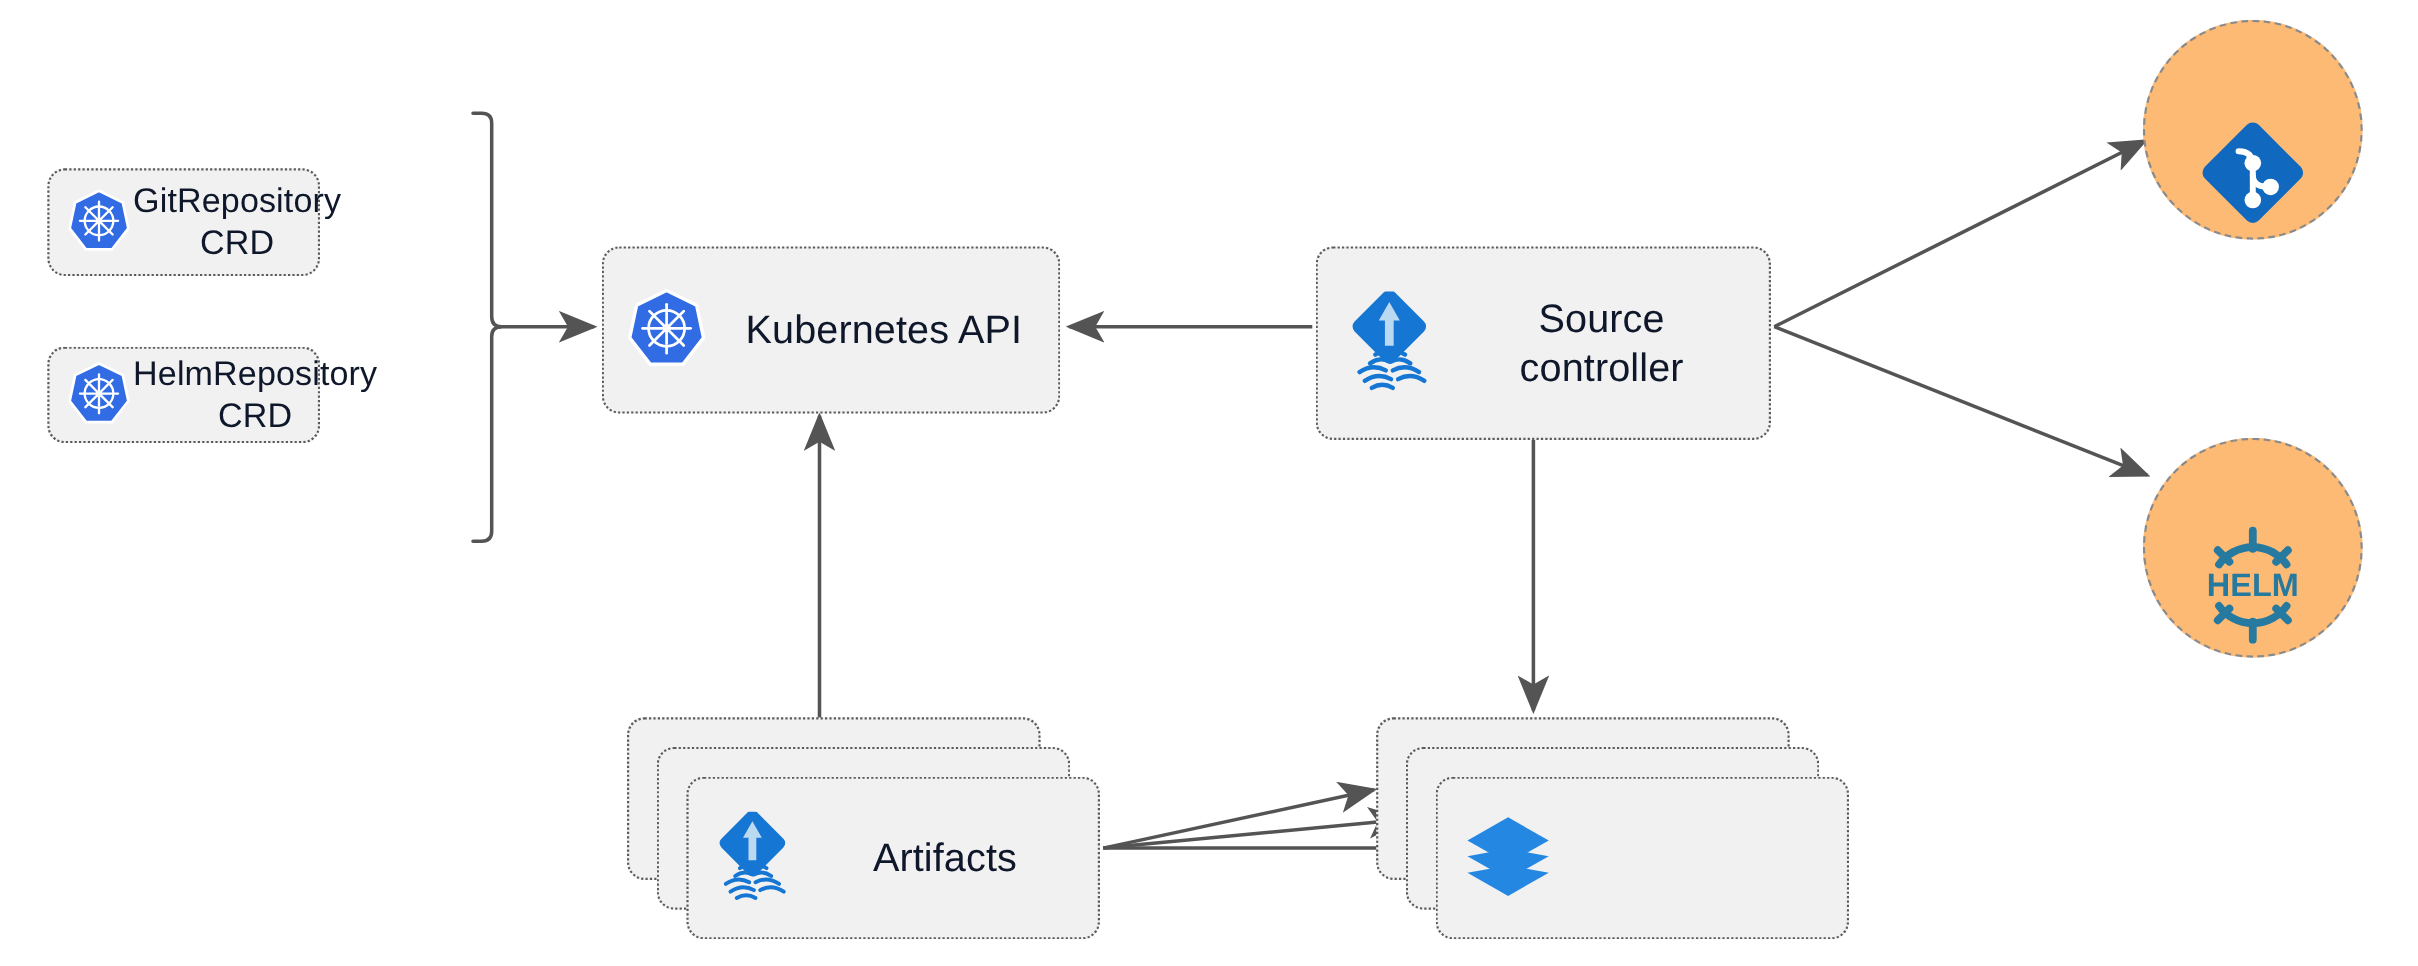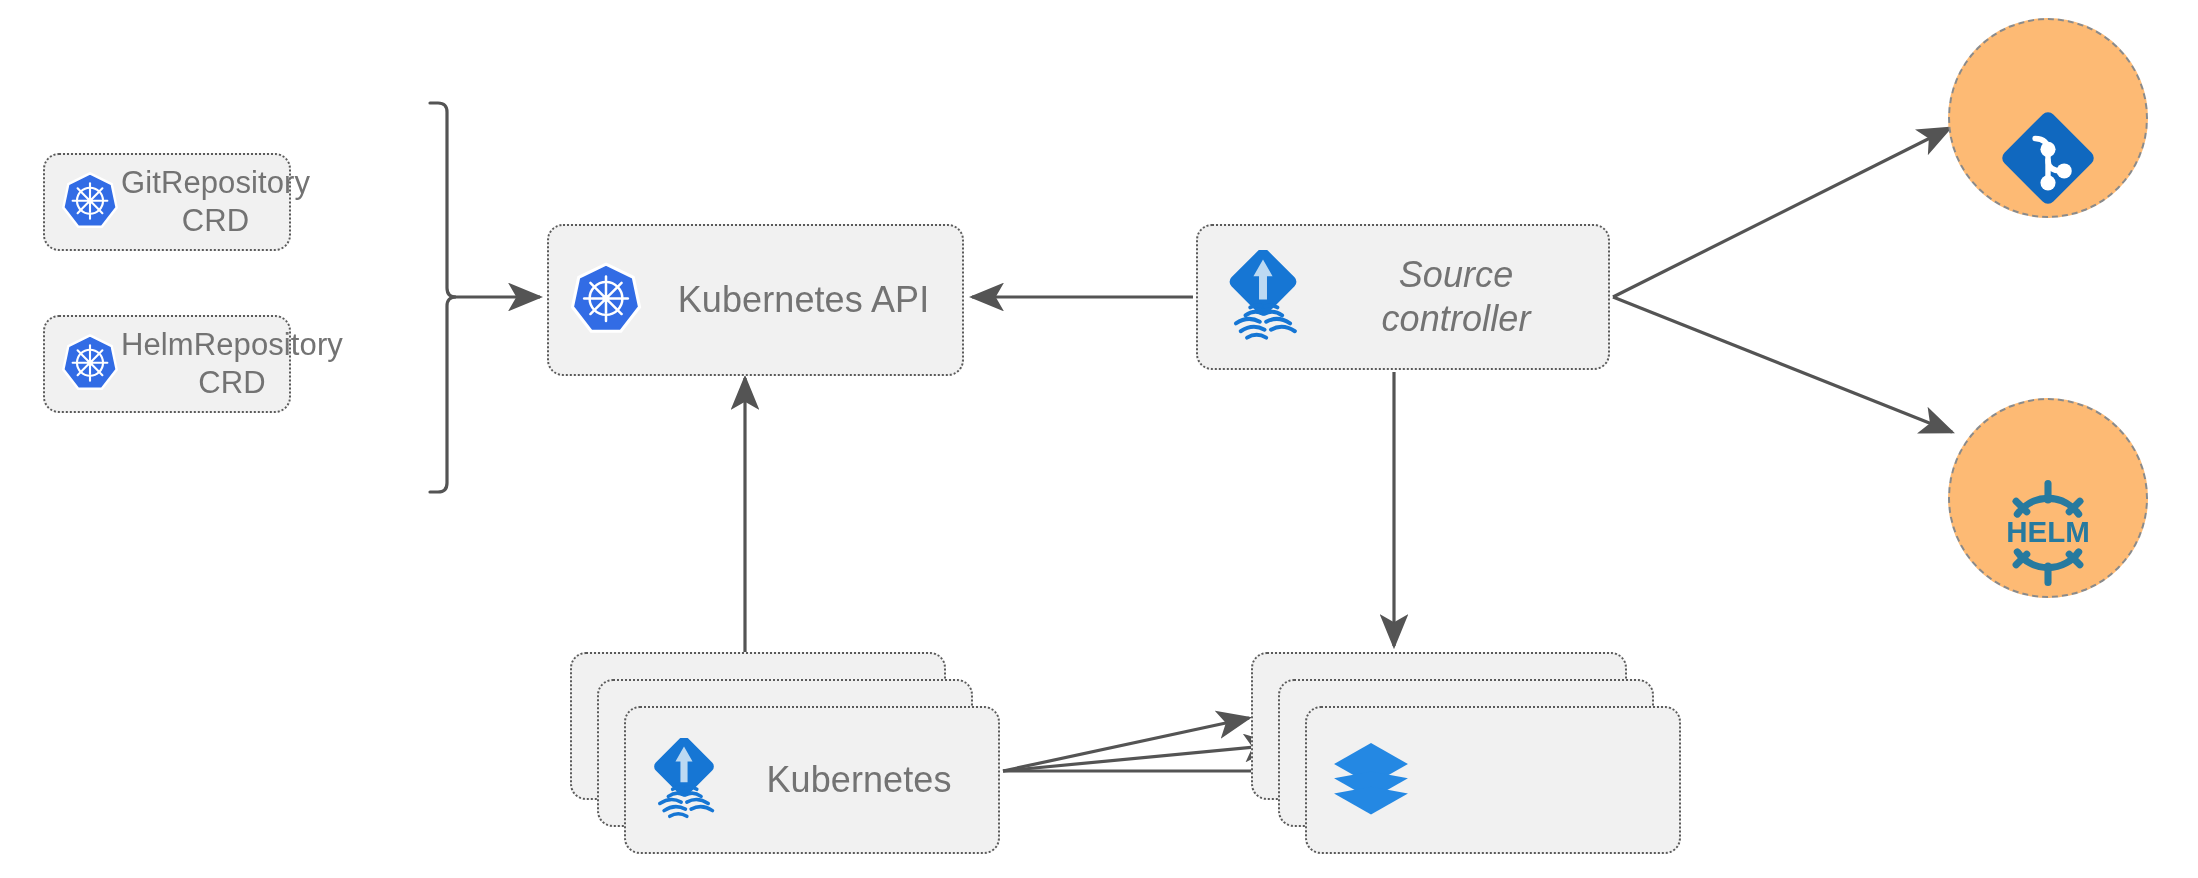--- a/index.html
+++ b/index.html
@@ -17,44 +17,44 @@
     border:2.5px dotted #5a5a5a;
     border-radius:16px;
     box-sizing:border-box;
     display:flex;align-items:center;
     z-index:3;
   }
   .node.ghost{background:#f1f1f1;z-index:1;}
   .node.ghost2{z-index:2;}
   .node .icon{flex:0 0 auto;display:flex;align-items:center;justify-content:center;}
   .node .label{
-    color:#737373;
+    color:#0f172a;
     font-size:34px;
     line-height:1.22;
     letter-spacing:.1px;
     white-space:pre-line;
     text-align:center;
   }
 
   
   .circle-node{
     position:absolute;border:2.5px dashed #8a8a8a;border-radius:50%;
     background:#fdba74;box-sizing:border-box;
     display:flex;align-items:flex-end;justify-content:center;z-index:3;
   }
 
   
   #crd-git      {left:43px;  top:153px; width:248px; height:98px;  padding-left:14px;}
-  #crd-helm     {left:43px;  top:315px; width:248px; height:98px;  padding-left:14px;}
+  #crd-helm     {left:43px;  top:315px; width:248px; height:88px;  padding-left:14px;}
   #crd-git .label, #crd-helm .label{flex:1;font-size:31px;}
 
   #k8s-api      {left:547px; top:224px; width:417px; height:152px; padding-left:18px;}
   #k8s-api .label{flex:1;font-size:36px;text-align:center;}
 
-  #source-ctl   {left:1196px;top:224px; width:414px; height:146px; padding-left:24px;font-style:italic;}
+  #source-ctl   {left:1196px;top:224px; width:414px; height:176px; padding-left:24px;}
   #source-ctl .label{flex:1;font-size:36px;}
 
   #consumers-b1 {left:570px; top:652px; width:376px; height:148px;}
   #consumers-b2 {left:597px; top:679px; width:376px; height:148px;}
   #consumers    {left:624px; top:706px; width:376px; height:148px; padding-left:22px;}
   #consumers .label{flex:1;font-size:36px;}
 
   #artifacts-b1 {left:1251px;top:652px; width:376px; height:148px;}
   #artifacts-b2 {left:1278px;top:679px; width:376px; height:148px;}
   #artifacts    {left:1305px;top:706px; width:376px; height:148px; padding-left:22px;}
@@ -226,21 +226,21 @@
           <path d="M22 102 Q37 92 52 100"></path>
           <path d="M60 100 Q75 92 90 102"></path>
           <path d="M28 82 Q39 74 50 80"></path>
           <path d="M52 80 Q63 74 74 82"></path>
           <path d="M34 72 Q42 67 50 71"></path>
           <path d="M52 71 Q60 67 68 72"></path>
           <path d="M30 110 Q42 103 54 110"></path>
         </g>
       </svg>
     </span>
-    <span class="label">Kubernetes</span>
+    <span class="label">Artifacts</span>
   </div>
 
   <div class="node ghost" id="artifacts-b1"></div>
   <div class="node ghost2" id="artifacts-b2"></div>
   <div class="node" id="artifacts">
     <span class="icon">
       <svg width="84" height="84" viewBox="0 0 100 100">
         <polygon points="50,6 94,31 50,56 6,31" fill="#2488e3"></polygon>
         <polygon points="50,40 94,48 50,73 6,48" fill="#2488e3"></polygon>
         <polygon points="50,58 94,66 50,91 6,66" fill="#2488e3"></polygon>

